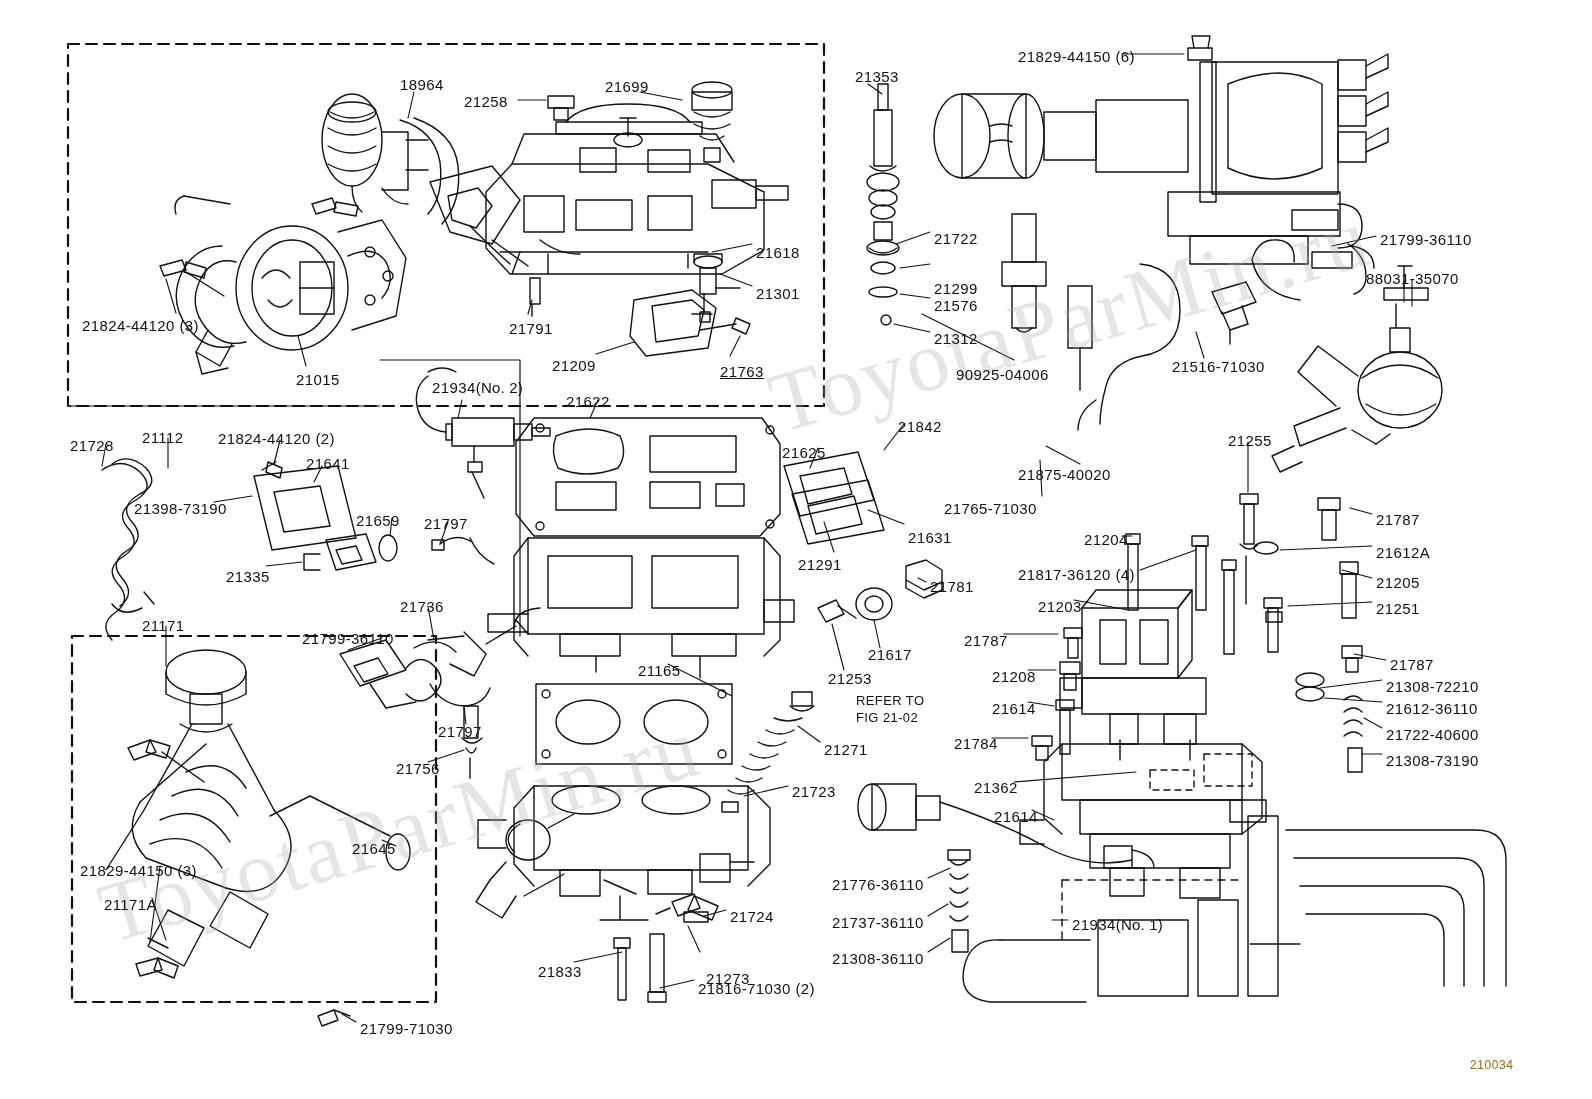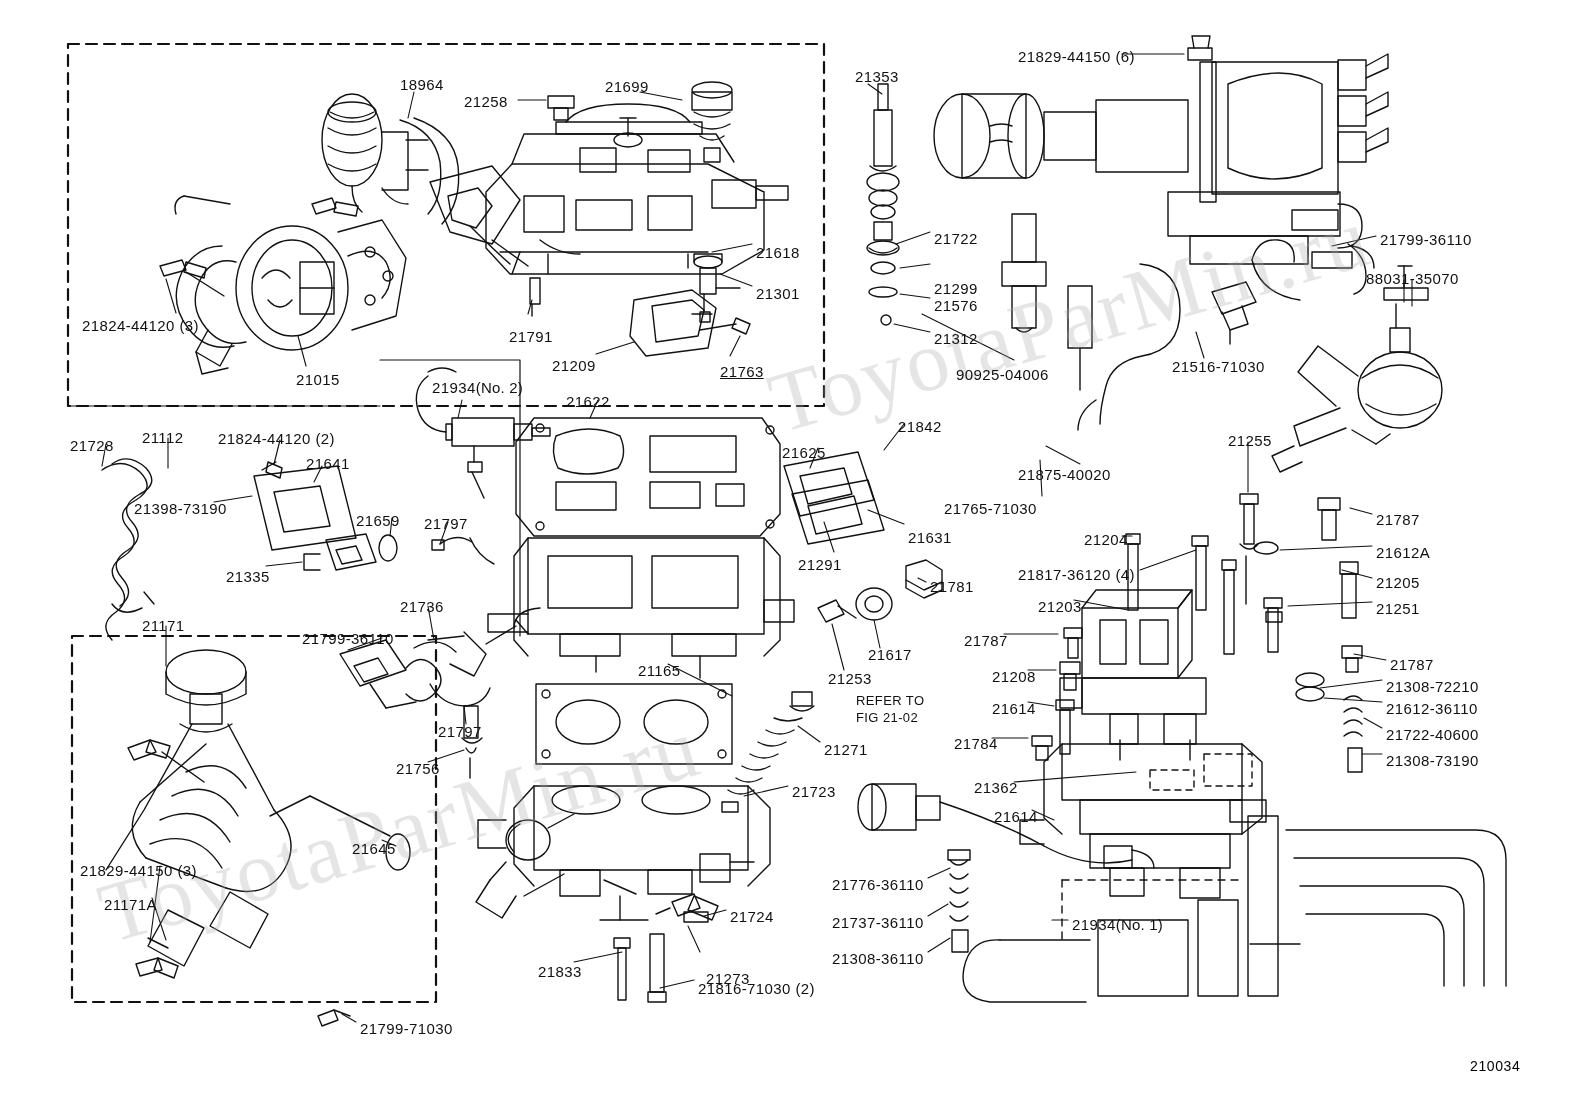--- a/index.html
+++ b/index.html
@@ -30,23 +30,23 @@
   }
   .label .sub {
     font-size: 15px;
     letter-spacing: 0.2px;
   }
   .label.small {
     font-size: 13px;
   }
   .fig-code {
     position: absolute;
-    font-size: 14px;
+    font-size: 12px;
     letter-spacing: 0.6px;
-    color: #000000;
+    color: #a16207;
   }
   .watermark {
     position: absolute;
     left: 0;
     top: 0;
     width: 1592px;
     height: 1099px;
     pointer-events: none;
   }
   .watermark span {
@@ -651,21 +651,21 @@
   </div>
 
   <div id="callout-layer">
       <div class="label" style="left: 400px; top: 76px;"><span>18964</span></div>
       <div class="label" style="left: 464px; top: 93px;"><span>21258</span></div>
       <div class="label" style="left: 605px; top: 78px;"><span>21699</span></div>
       <div class="label" style="left: 855px; top: 68px;"><span>21353</span></div>
       <div class="label" style="left: 1018px; top: 48px;"><span>21829-44150 (6)</span></div>
       <div class="label" style="left: 756px; top: 244px;"><span>21618</span></div>
       <div class="label" style="left: 756px; top: 285px;"><span>21301</span></div>
-      <div class="label" style="left: 509px; top: 320px; margin-top: 8px;"><span>21791</span></div>
+      <div class="label" style="left: 509px; top: 320px;"><span>21791</span></div>
       <div class="label" style="left: 552px; top: 357px;"><span>21209</span></div>
       <div class="label" style="left: 720px; top: 363px; text-decoration: underline;"><span>21763</span></div>
       <div class="label" style="left: 82px; top: 317px;"><span>21824-44120 (3)</span></div>
       <div class="label" style="left: 296px; top: 371px;"><span>21015</span></div>
       <div class="label" style="left: 934px; top: 230px;"><span>21722</span></div>
       <div class="label" style="left: 934px; top: 248px; margin-top: 32px;"><span>21299</span></div>
       <div class="label" style="left: 934px; top: 297px;"><span>21576</span></div>
       <div class="label" style="left: 934px; top: 330px;"><span>21312</span></div>
       <div class="label" style="left: 956px; top: 366px;"><span>90925-04006</span></div>
       <div class="label" style="left: 1380px; top: 231px;"><span>21799-36110</span></div>

